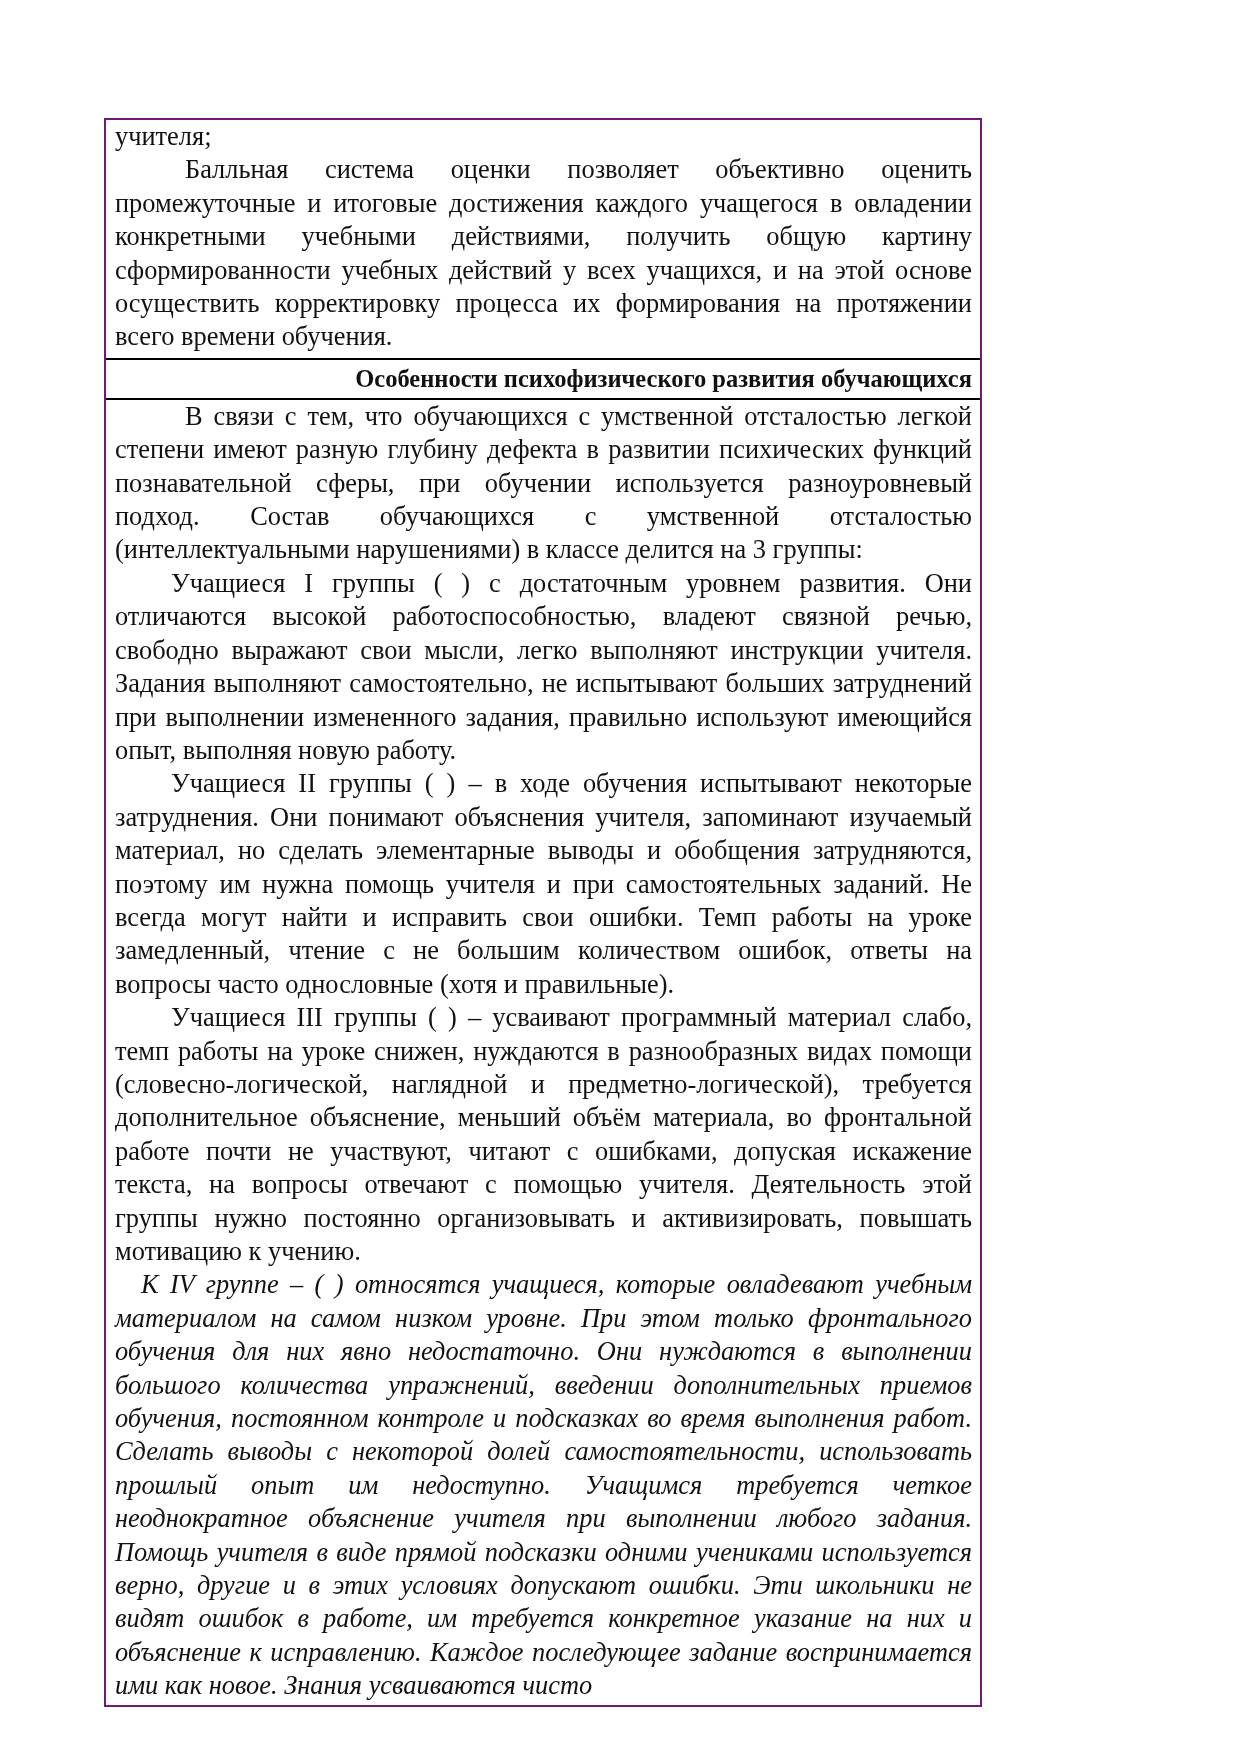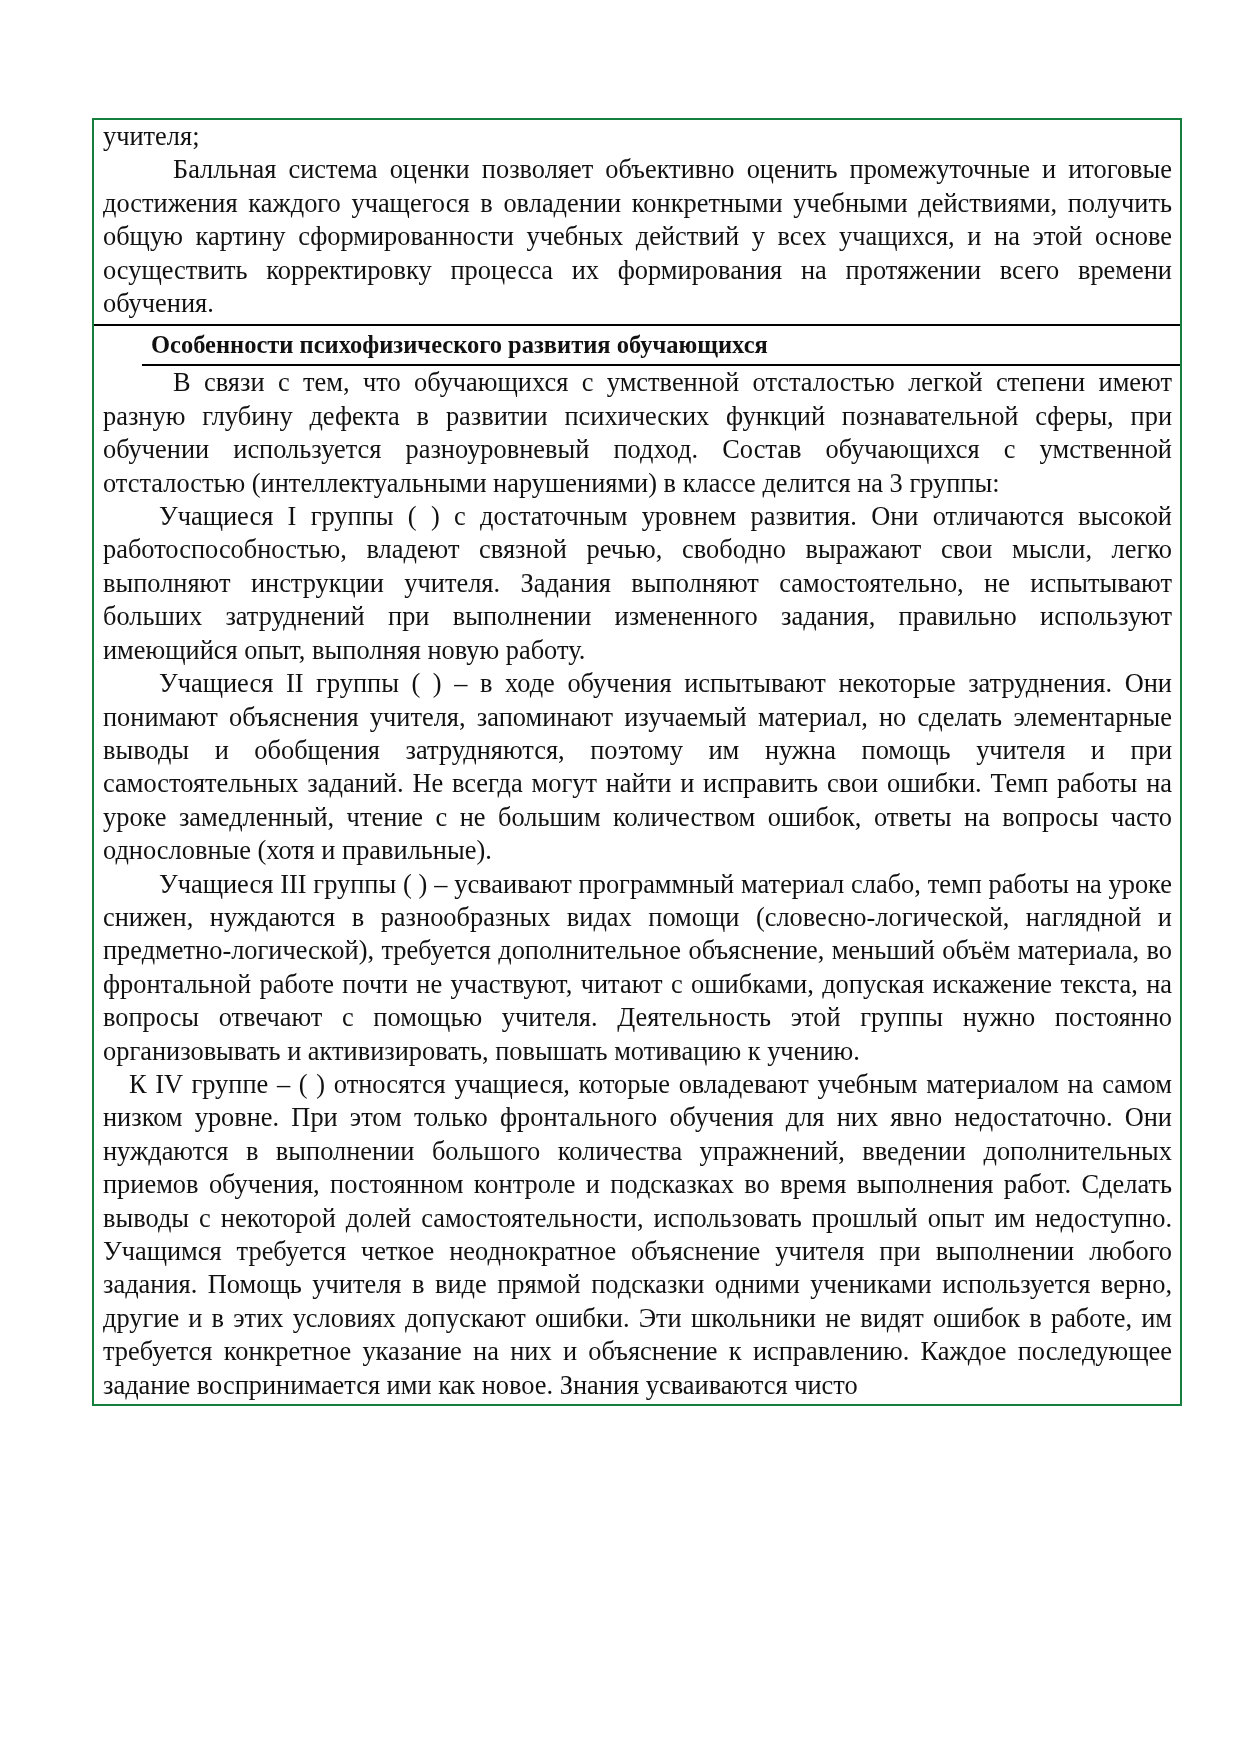--- a/index.html
+++ b/index.html
@@ -10,58 +10,58 @@
     body {
       width: 1240px;
       height: 1754px;
       position: relative;
       overflow: hidden;
       font-family: "Liberation Serif", "DejaVu Serif", serif;
       color: #111111;
     }
     .doc-table {
       position: absolute;
-      left: 92px;
+      left: 104px;
       top: 118px;
-      width: 1090px;
-      border: 2px solid #15803d;
+      width: 878px;
+      border: 2px solid #701a75;
       border-collapse: collapse;
       box-sizing: border-box;
     }
     .cell {
       box-sizing: border-box;
       padding: 0 8px 0 9px;
       font-size: 26.4px;
       line-height: 33.4px;
       text-align: justify;
     }
     .cell p {
       margin: 0;
       text-indent: 0;
     }
     .cell p.indent {
       text-indent: 70px;
     }
     .cell p.indent-small {
       text-indent: 26px;
+      font-style: italic;
     }
     .row-1 {
       border-bottom: 2px solid #000;
       padding-top: 0px;
       padding-bottom: 4px;
     }
     .row-header {
       border-bottom: 2px solid #000;
-      text-align: left;
+      text-align: right;
       font-weight: bold;
       font-size: 24.5px;
       line-height: 38px;
       padding-top: 0;
       padding-bottom: 0;
-      margin-left: 48px;
     }
     .row-3 {
       padding-top: 0px;
       padding-bottom: 2px;
     }
   </style>
 </head>
 <body>
 
 <div class="doc-table">

